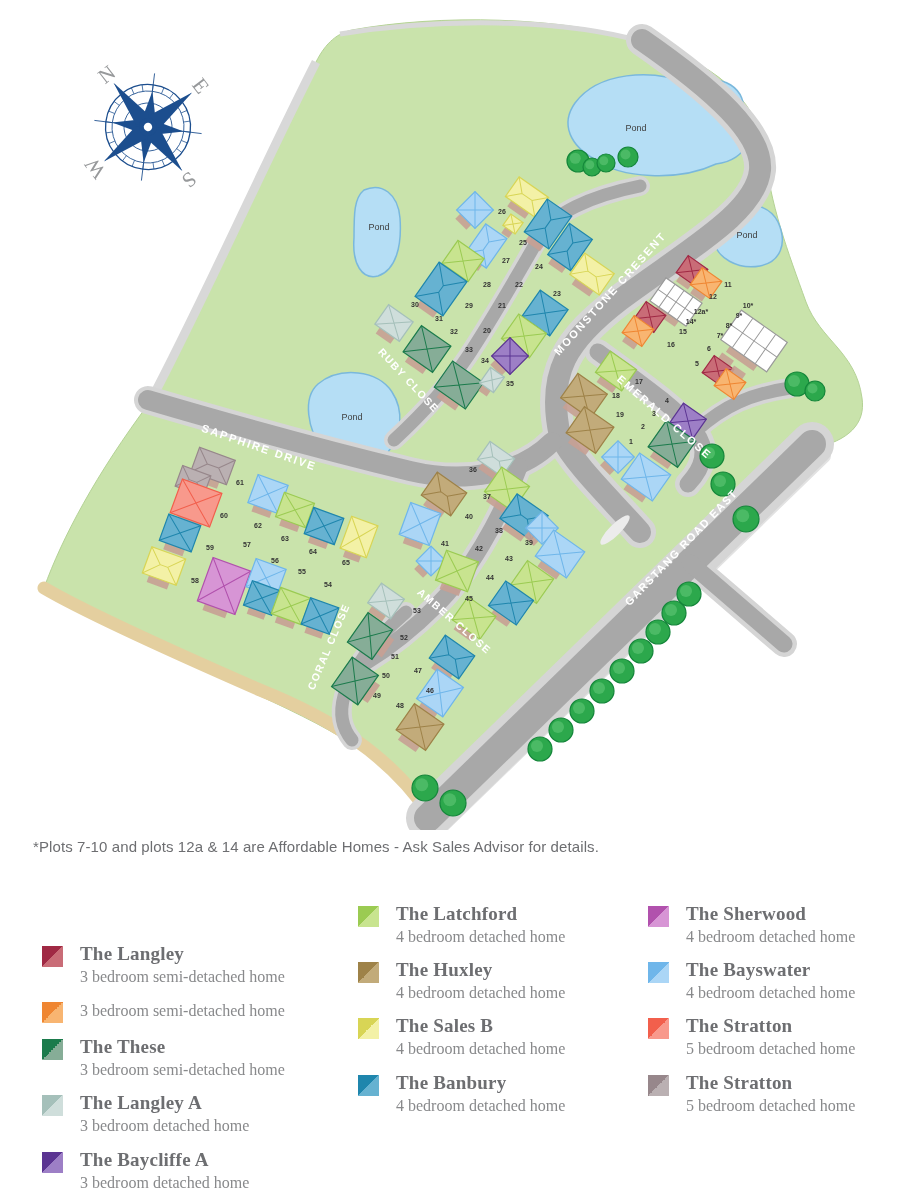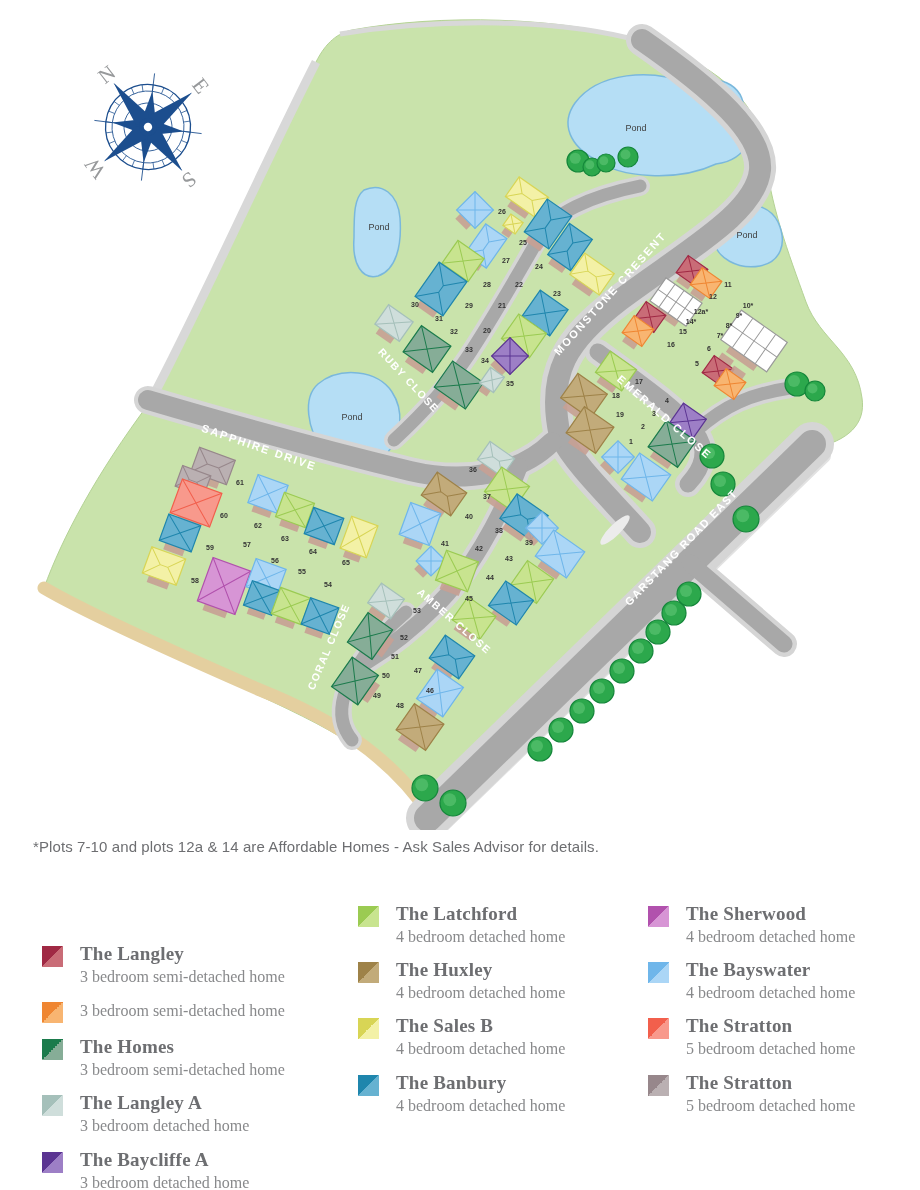--- a/index.html
+++ b/index.html
@@ -621,21 +621,21 @@
         </div>
         <div class="legend-item">
           <div class="swatch" style="background: linear-gradient(135deg, rgb(239, 134, 50) 50%, rgb(248, 181, 113) 50%);"></div>
           <div>
             <div class="l-desc">3 bedroom semi-detached home</div>
           </div>
         </div>
         <div class="legend-item">
           <div class="swatch" style="background: linear-gradient(135deg, rgb(27, 123, 76) 50%, rgb(134, 173, 151) 50%);"></div>
           <div>
-            <div class="l-name">The Homes</div>
+            <div class="l-name">The These</div>
             <div class="l-desc">3 bedroom semi-detached home</div>
           </div>
         </div>
         <div class="legend-item">
           <div class="swatch" style="background: linear-gradient(135deg, rgb(165, 192, 186) 50%, rgb(207, 222, 219) 50%);"></div>
           <div>
             <div class="l-name">The Langley A</div>
             <div class="l-desc">3 bedroom detached home</div>
           </div>
         </div>

